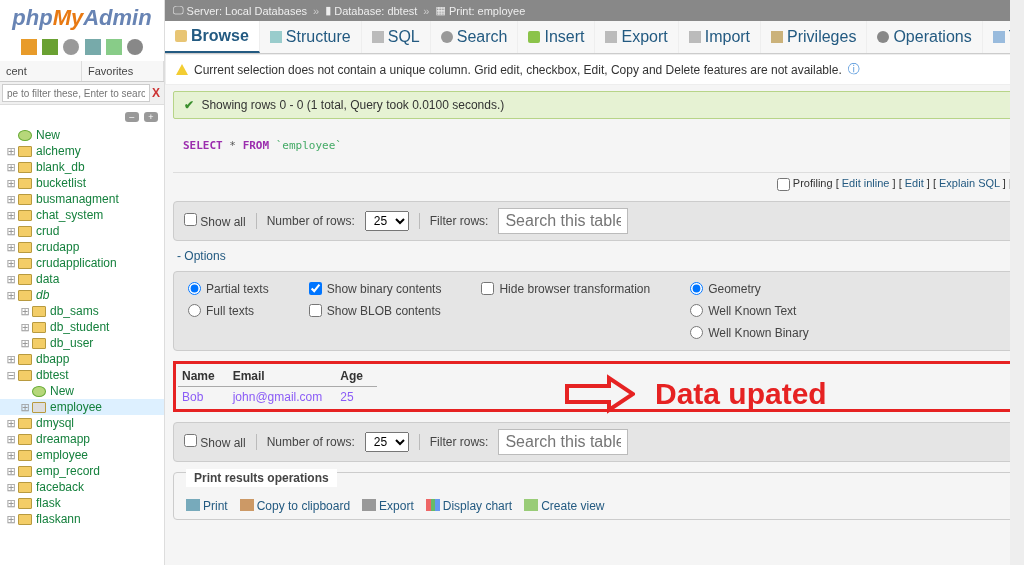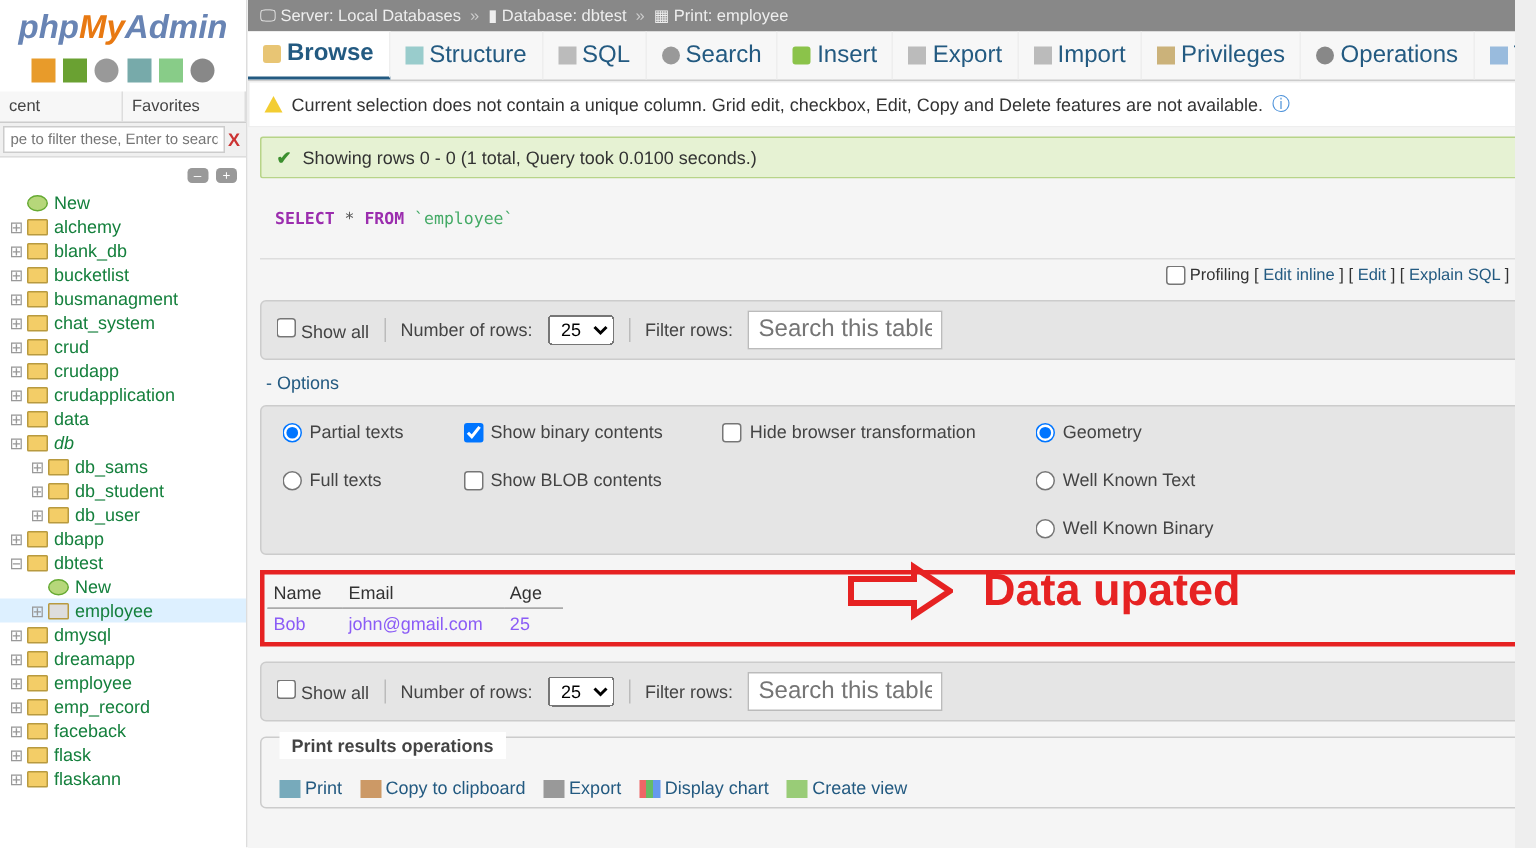--- a/index.html
+++ b/index.html
@@ -63,37 +63,37 @@
 .tool-row input[type="checkbox"] { vertical-align: middle; }
 
 .control-bar { background: #e5e5e5; margin: 6px 8px; padding: 6px 10px; border-radius: 4px; display: flex; align-items: center; gap: 10px; font-size: 12px; color: #444; border: 1px solid #ccc; }
 .control-bar .sep-v { width:1px; height: 16px; background: #bbb; }
 .control-bar select { font-size: 12px; padding: 1px 4px; }
 .control-bar input[type="text"] { font-size: 16px; padding: 3px 6px; width: 130px; border: 1px solid #bbb; }
 
 .options-link { color: #235a81; margin: 8px 12px; font-size: 12px; cursor: pointer; }
 
 .options-panel { background: #e5e5e5; margin: 4px 8px; padding: 10px 14px; border-radius: 4px; border: 1px solid #ccc; display: flex; gap: 40px; font-size: 12px; color: #444; }
-.options-panel .col { display: flex; flex-direction: column; gap: 18px; }
+.options-panel .col { display: flex; flex-direction: column; gap: 8px; }
 .options-panel label { display: flex; align-items: center; gap: 5px; }
 
 .result-table { margin: 10px 8px; border: 3px solid #e62222; padding: 2px; }
 .result-table table { border-collapse: collapse; font-size: 12px; }
-.result-table th { text-align: left; padding: 3px 14px 3px 4px; font-weight: normal; color: #333; border-bottom: 1px solid #aaa; }
+.result-table th { text-align: left; padding: 3px 14px 3px 4px; font-weight: bold; color: #333; border-bottom: 1px solid #aaa; }
 .result-table td { padding: 3px 14px 3px 4px; color: #8b5cf6; }
 
 .annotation { position: absolute; left: 400px; top: 374px; display: flex; align-items: center; gap: 20px; }
 .arrow-svg { width: 70px; height: 40px; }
 .anno-text { color: #e62222; font-weight: bold; font-size: 30px; }
 
 .ops-box { border: 1px solid #ccc; margin: 10px 8px 0; border-radius: 4px; }
 .ops-box .legend { background: #fff; display: inline-block; padding: 2px 8px; margin: -8px 0 0 12px; font-weight: bold; font-size: 12px; color: #444; position: relative; top: -2px; }
 .ops-box-inner { padding: 10px 12px 6px; }
 .ops-links { display: flex; gap: 12px; font-size: 12px; }
-.ops-links a { color: #235a81; text-decoration: none; display: inline-flex; align-items: flex-end; gap: 3px; }
+.ops-links a { color: #235a81; text-decoration: none; display: inline-flex; align-items: flex-start; gap: 3px; }
 .mini-ico { width: 14px; height: 12px; display: inline-block; }
 
 
 .ico-browse { background: #e8c574; border-radius: 2px; }
 .ico-struct { background: #9cc; }
 .ico-sql { background: #bbb; }
 .ico-search { background: #999; border-radius: 50%; }
 .ico-insert { background: #8bc34a; border-radius: 2px; }
 .ico-export { background: #bbb; }
 .ico-import { background: #bbb; }

